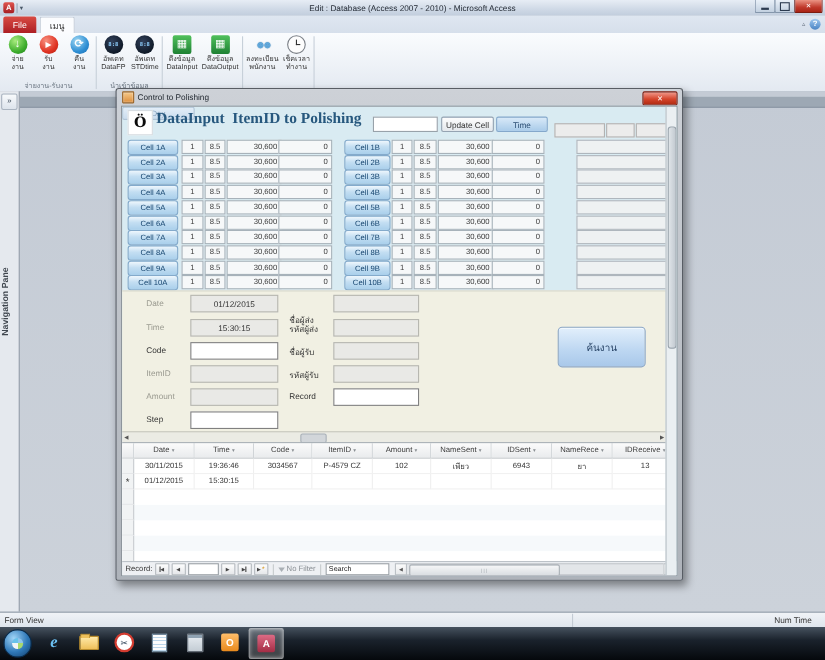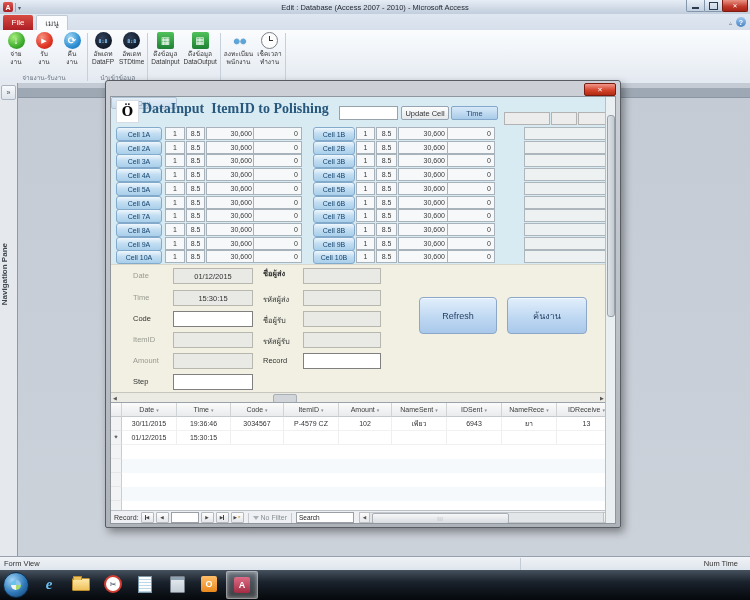--- a/index.html
+++ b/index.html
@@ -329,20 +329,24 @@
 
 <div id="workspace">
   <div id="ws-band"></div>
   <div id="navstrip">
     <div id="nav-chevron">»</div>
     <div id="nav-vlabel">Navigation Pane</div>
   </div>
 </div>
 
 <div id="dialog">
+  <div id="dlg-title">
+    <span class="dlg-ico"></span>
+    <span>Control to Polishing</span>
+  </div>
   <div id="dlg-close">
       <span>✕</span>
     </div>
 
   <div id="dlg-client">
 
     <div id="logo">Ö</div>
     <div id="heading">DataInput  ItemID to Polishing</div>
     <div id="hdr-input"></div>
     <div id="btn-update" class="sm-btn">Update Cell</div>
@@ -479,35 +483,34 @@
           <div class="cellbtn" style="left: 202px; width: 40px;">Cell 10B</div>
           <div class="cfield" style="left: 245px; width: 17px;">1</div>
           <div class="cfield" style="left: 265px; width: 19px;">8.5</div>
           <div class="cfield num" style="left: 287px; width: 46px;">30,600</div>
           <div class="cfield num" style="left: 336px; width: 43px;">0</div>
           <div class="longbox" style="left: 413px; width: 81px;"></div>
         </div>
       </div>
 
     <div id="form-section">
-      <div id="btn-refresh" class="bigbtn" style="left:308px;width:76px;">Refresh</div>
       <div id="btn-search" class="bigbtn" style="left:396px;width:78px;">ค้นงาน</div>
     <div class="flabel muted" style="left: 22px; top: 6px;">Date</div>
         <div class="ffield ro" style="left: 62px; top: 3px; width: 78px;">01/12/2015</div>
         <div class="flabel muted" style="left: 22px; top: 28px;">Time</div>
         <div class="ffield ro" style="left: 62px; top: 25px; width: 78px;">15:30:15</div>
         <div class="flabel" style="left: 22px; top: 49px;">Code</div>
         <div class="ffield ed" style="left: 62px; top: 46px; width: 78px;"></div>
         <div class="flabel muted" style="left: 22px; top: 70px;">ItemID</div>
         <div class="ffield ro" style="left: 62px; top: 67px; width: 78px;"></div>
         <div class="flabel muted" style="left: 22px; top: 91px;">Amount</div>
         <div class="ffield ro" style="left: 62px; top: 88px; width: 78px;"></div>
         <div class="flabel" style="left: 22px; top: 112px; text-align: right;">Step</div>
         <div class="ffield ed" style="left: 62px; top: 109px; width: 78px;"></div>
-        <div class="flabel" style="left: 152px; top: 2px; font-weight: bold;">ชื่อผู้ส่ง</div>
+        <div class="flabel" style="left: 152px; top: 20px;">ชื่อผู้ส่ง</div>
         <div class="ffield ro" style="left: 192px; top: 3px; width: 76px;"></div>
         <div class="flabel" style="left: 152px; top: 28px;">รหัสผู้ส่ง</div>
         <div class="ffield ro" style="left: 192px; top: 25px; width: 76px;"></div>
         <div class="flabel" style="left: 152px; top: 49px;">ชื่อผู้รับ</div>
         <div class="ffield ro" style="left: 192px; top: 46px; width: 76px;"></div>
         <div class="flabel" style="left: 152px; top: 70px;">รหัสผู้รับ</div>
         <div class="ffield ro" style="left: 192px; top: 67px; width: 76px;"></div>
         <div class="flabel" style="left: 152px; top: 91px;">Record</div>
         <div class="ffield ed" style="left: 192px; top: 88px; width: 76px;"></div>
       </div>

